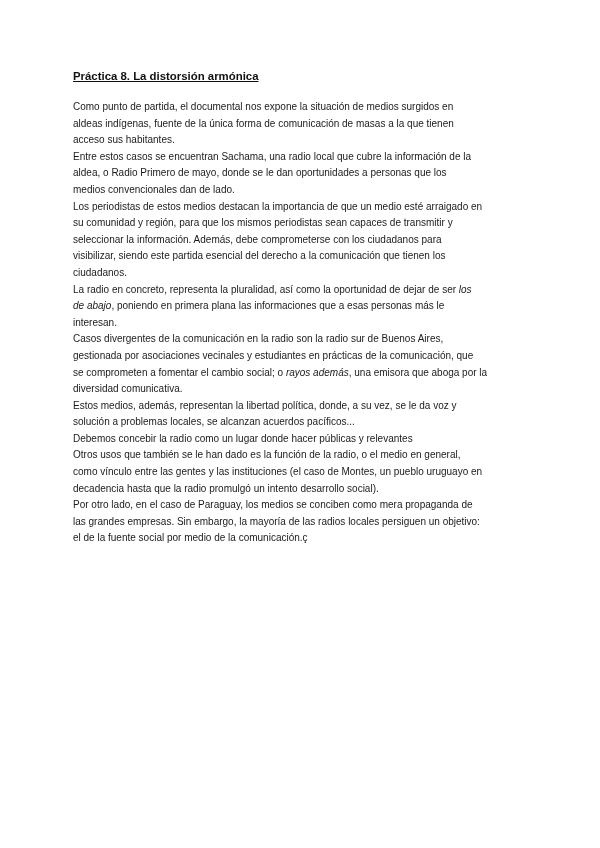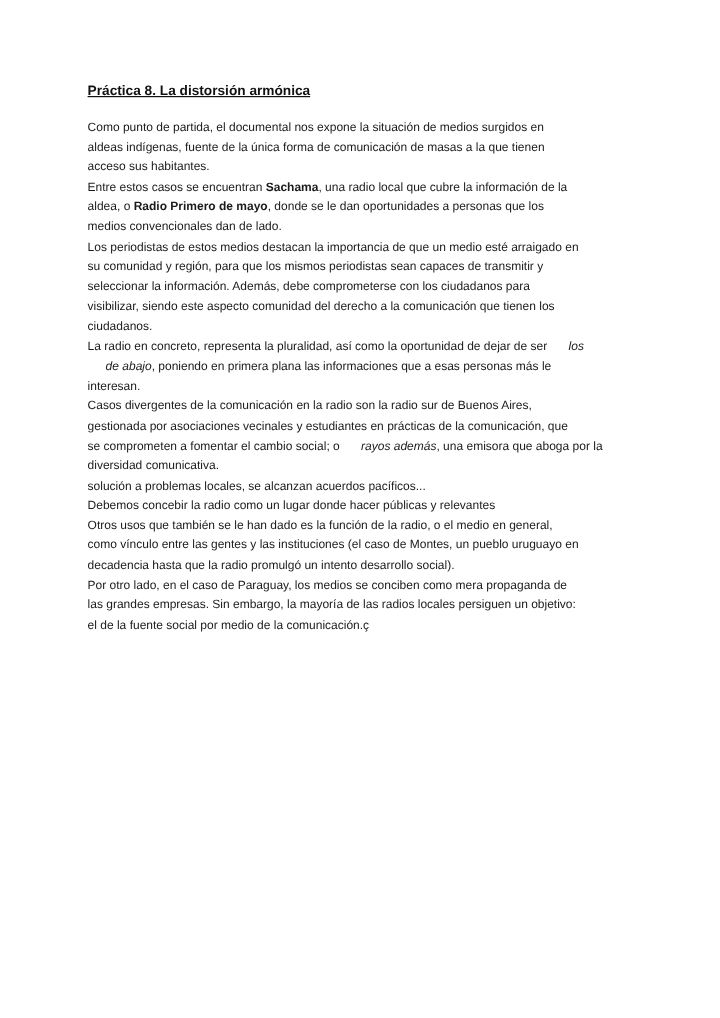--- a/index.html
+++ b/index.html
@@ -12,47 +12,48 @@
     font-family: "Liberation Sans", sans-serif;
     font-size: 11.4px; font-weight: bold; text-decoration: underline;
     color: #111; white-space: nowrap;
   }
   .body {
     position: absolute; left: 73px; top: 99px; width: 470px;
     font-family: "Liberation Sans", sans-serif;
     font-size: 10px; line-height: 16.6px; color: #1a1a1a;
   }
   .line { white-space: nowrap; height: 16.6px; }
-  b { font-weight: bold; }
-  i { font-style: italic; margin-left: 15px; }
+  b { font-weight: normal; }
+  i { font-style: italic; }
 </style>
 </head>
 <body>
 
 <div class="page">
   <div class="title">Práctica 8. La distorsión armónica</div>
   <div class="body" id="doc-body">
       <div class="line"><span>Como punto de partida, el documental nos expone la situación de medios surgidos en</span></div>
       <div class="line"><span>aldeas indígenas, fuente de la única forma de comunicación de masas a la que tienen</span></div>
       <div class="line"><span>acceso sus habitantes.</span></div>
       <div class="line"><span>Entre estos casos se encuentran </span><b>Sachama</b><span>, una radio local que cubre la información de la</span></div>
       <div class="line"><span>aldea, o </span><b>Radio Primero de mayo</b><span>, donde se le dan oportunidades a personas que los</span></div>
       <div class="line"><span>medios convencionales dan de lado.</span></div>
       <div class="line"><span>Los periodistas de estos medios destacan la importancia de que un medio esté arraigado en</span></div>
       <div class="line"><span>su comunidad y región, para que los mismos periodistas sean capaces de transmitir y</span></div>
       <div class="line"><span>seleccionar la información. Además, debe comprometerse con los ciudadanos para</span></div>
-      <div class="line"><span>visibilizar, siendo este aspecto comunidad del derecho a la comunicación que tienen los</span></div>
+      <div class="line"><span>visibilizar, siendo este partida esencial del derecho a la comunicación que tienen los</span></div>
       <div class="line"><span>ciudadanos.</span></div>
       <div class="line"><span>La radio en concreto, representa la pluralidad, así como la oportunidad de dejar de ser </span><i>los</i></div>
       <div class="line"><i>de abajo</i><span>, poniendo en primera plana las informaciones que a esas personas más le</span></div>
       <div class="line"><span>interesan.</span></div>
       <div class="line"><span>Casos divergentes de la comunicación en la radio son la radio sur de Buenos Aires,</span></div>
       <div class="line"><span>gestionada por asociaciones vecinales y estudiantes en prácticas de la comunicación, que</span></div>
       <div class="line"><span>se comprometen a fomentar el cambio social; o </span><i>rayos además</i><span>, una emisora que aboga por la</span></div>
       <div class="line"><span>diversidad comunicativa.</span></div>
+      <div class="line"><span>Estos medios, además, representan la libertad política, donde, a su vez, se le da voz y</span></div>
       <div class="line"><span>solución a problemas locales, se alcanzan acuerdos pacíficos...</span></div>
       <div class="line"><span>Debemos concebir la radio como un lugar donde hacer públicas y relevantes</span></div>
       <div class="line"><span>Otros usos que también se le han dado es la función de la radio, o el medio en general,</span></div>
       <div class="line"><span>como vínculo entre las gentes y las instituciones (el caso de Montes, un pueblo uruguayo en</span></div>
       <div class="line"><span>decadencia hasta que la radio promulgó un intento desarrollo social).</span></div>
       <div class="line"><span>Por otro lado, en el caso de Paraguay, los medios se conciben como mera propaganda de</span></div>
       <div class="line"><span>las grandes empresas. Sin embargo, la mayoría de las radios locales persiguen un objetivo:</span></div>
       <div class="line"><span>el de la fuente social por medio de la comunicación.ç</span></div>
     </div>
 </div>

